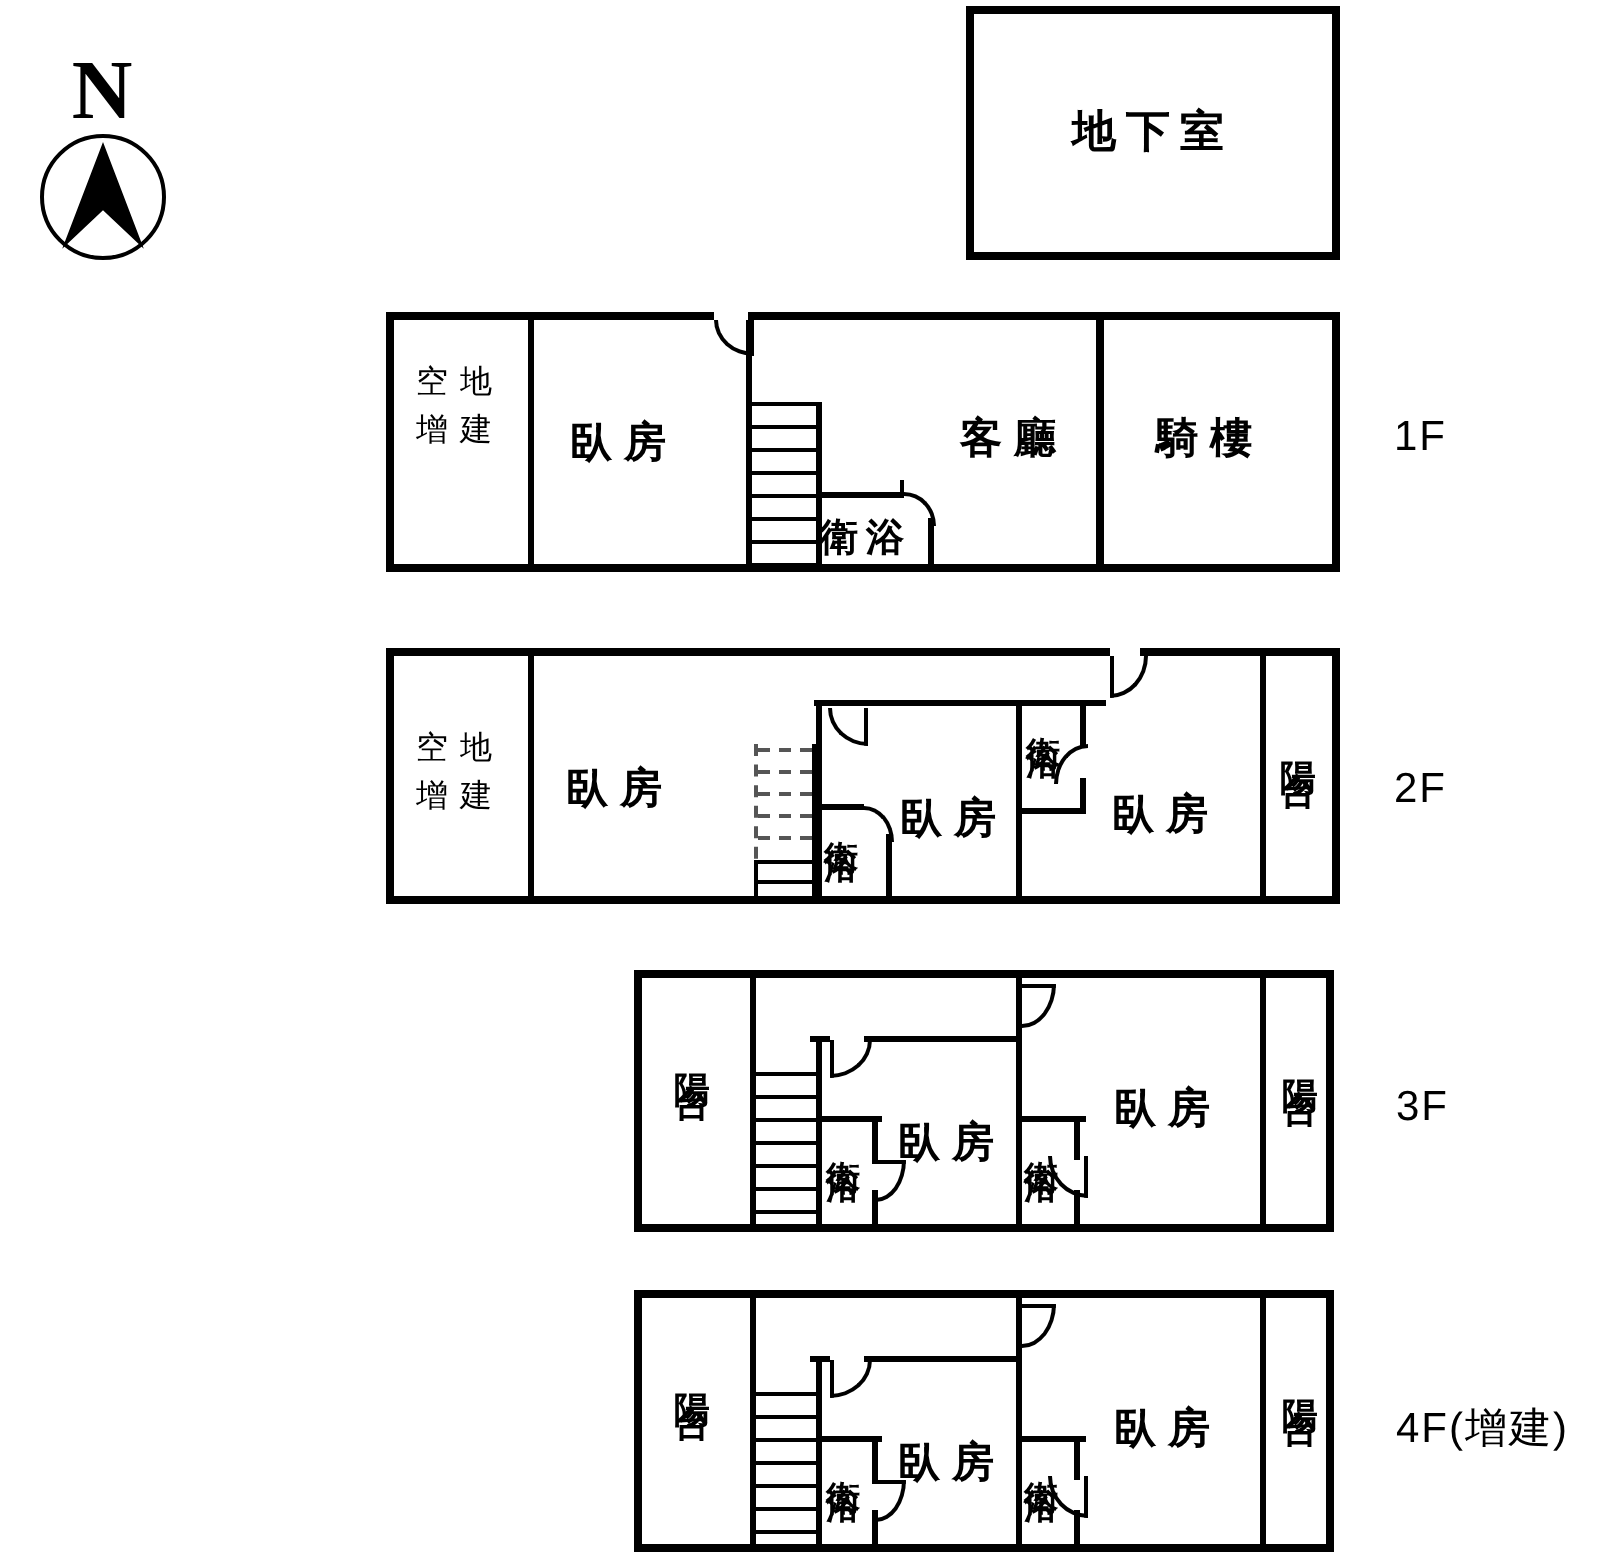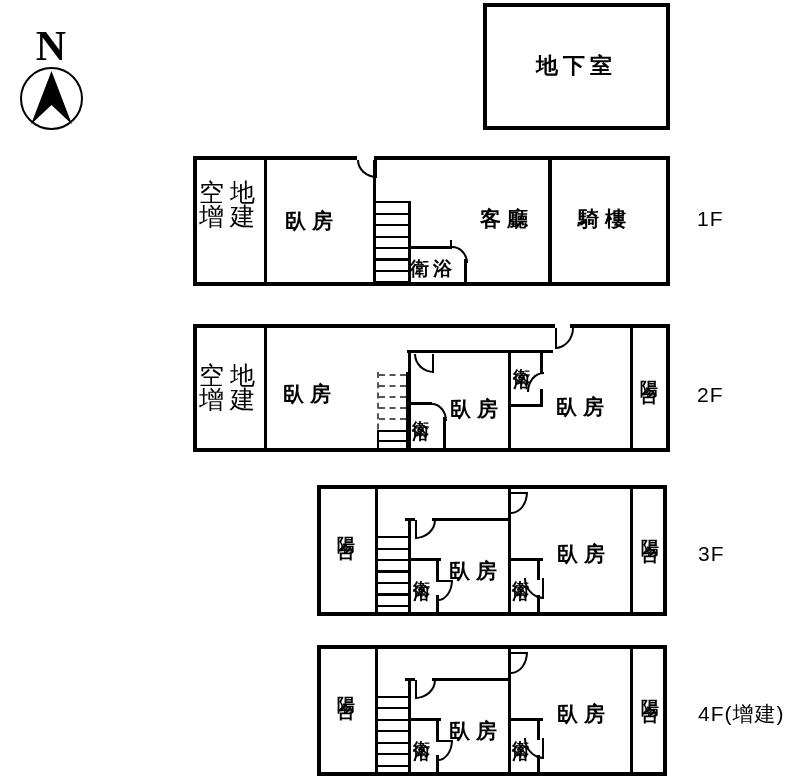--- a/index.html
+++ b/index.html
@@ -13,21 +13,21 @@
   .c{text-align:center;}
   .h2{font-size:21px;letter-spacing:6px;}           
   .v{writing-mode:vertical-rl;text-orientation:upright;line-height:1;}
   .vb{font-size:17px;letter-spacing:4px;}           
   .vy{font-size:18px;letter-spacing:5px;}           
   .tag{font-size:21px;letter-spacing:1px;font-weight:500;}
   .stairs{position:absolute;background-image:repeating-linear-gradient(to bottom,#000 0,#000 2px,transparent 2px,transparent 11.5px);}
   .rung{position:absolute;left:0;width:100%;height:0;}
   .rd{border-top:2px dashed #555;}
   .rs{border-top:2px solid #000;}
-  .vac{position:absolute;font-size:25px;letter-spacing:6px;line-height:24px;text-align:center;}
+  .vac{position:absolute;font-size:16px;letter-spacing:6px;line-height:24px;text-align:center;}
 </style>
 </head>
 <body>
 
 <div id="plan">
 
   <div class="lbl" style="left:29px;top:22px;width:44px;text-align:center;font-size:42px;font-weight:bold;font-family:'Liberation Serif',serif;">N</div>
   <div style="position:absolute;left:20px;top:67px;width:59px;height:59px;border:2px solid #000;border-radius:50%;"></div>
   <div style="position:absolute;left:26px;top:71px;width:51px;height:55px;background:#000;clip-path:polygon(50% 0%,90% 97%,50% 62%,10% 97%);"></div>
 

